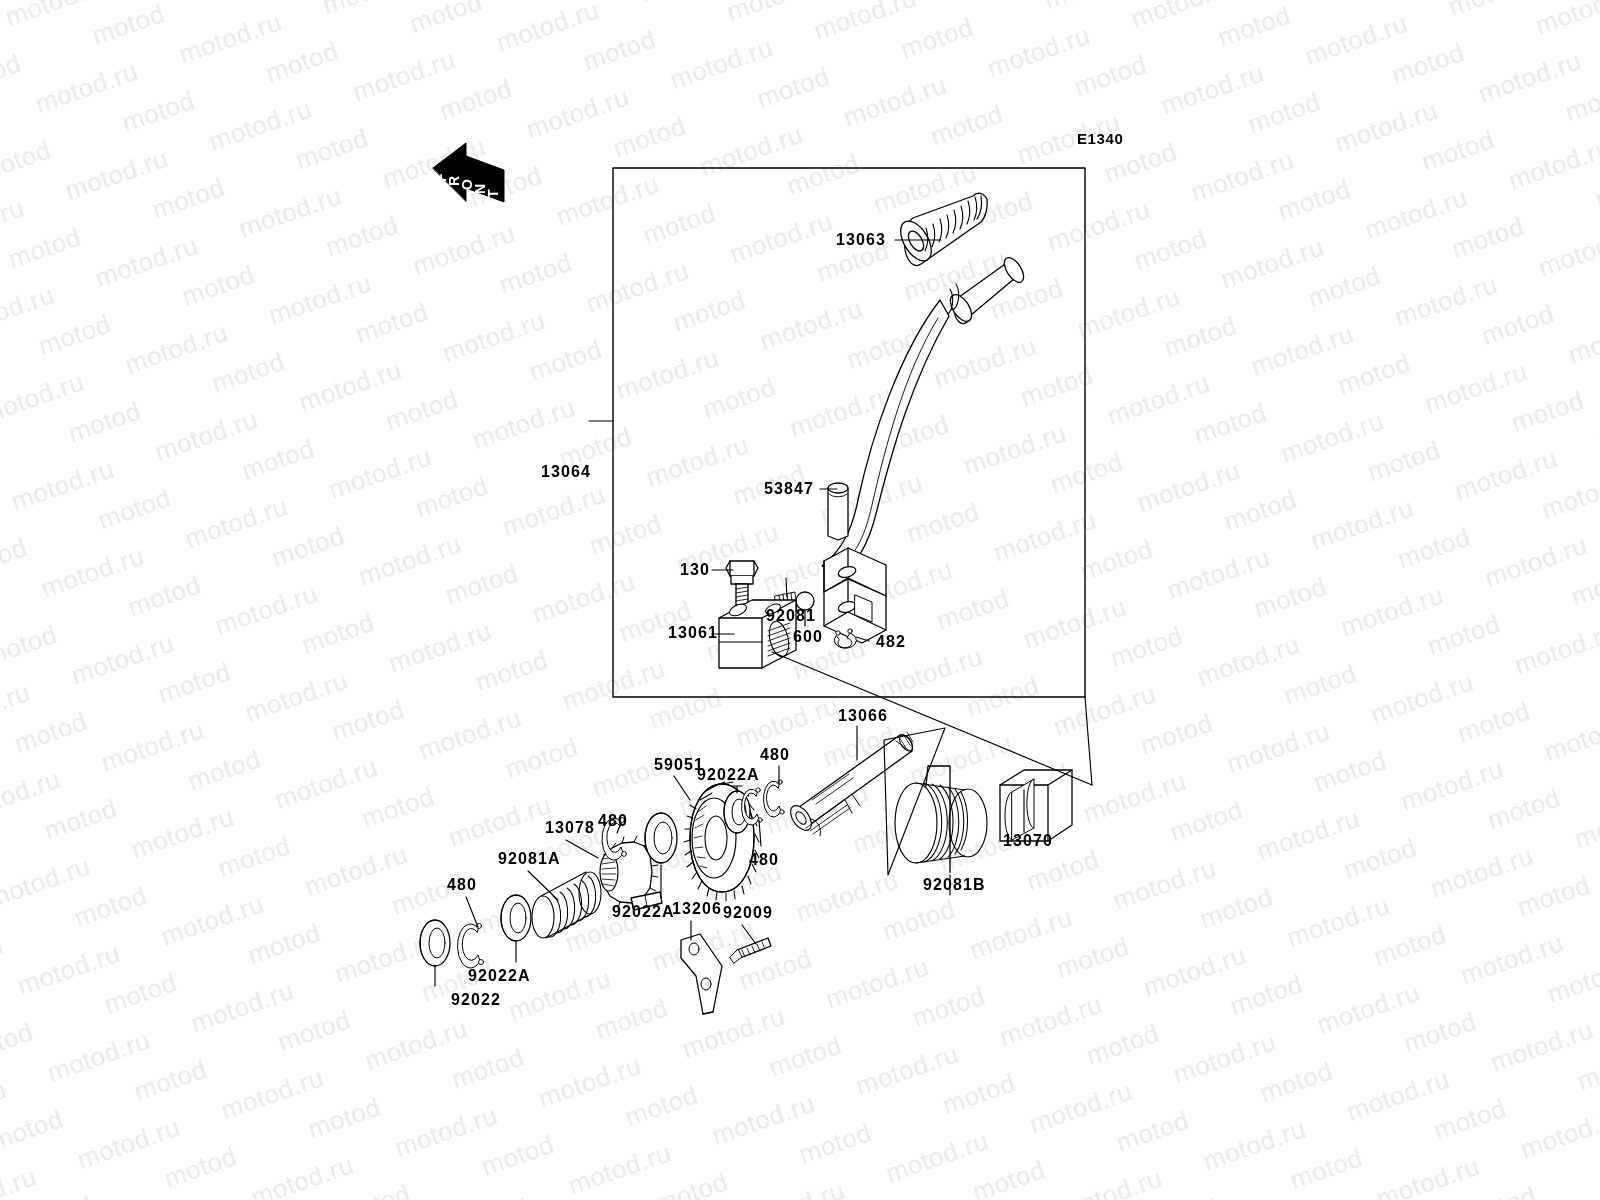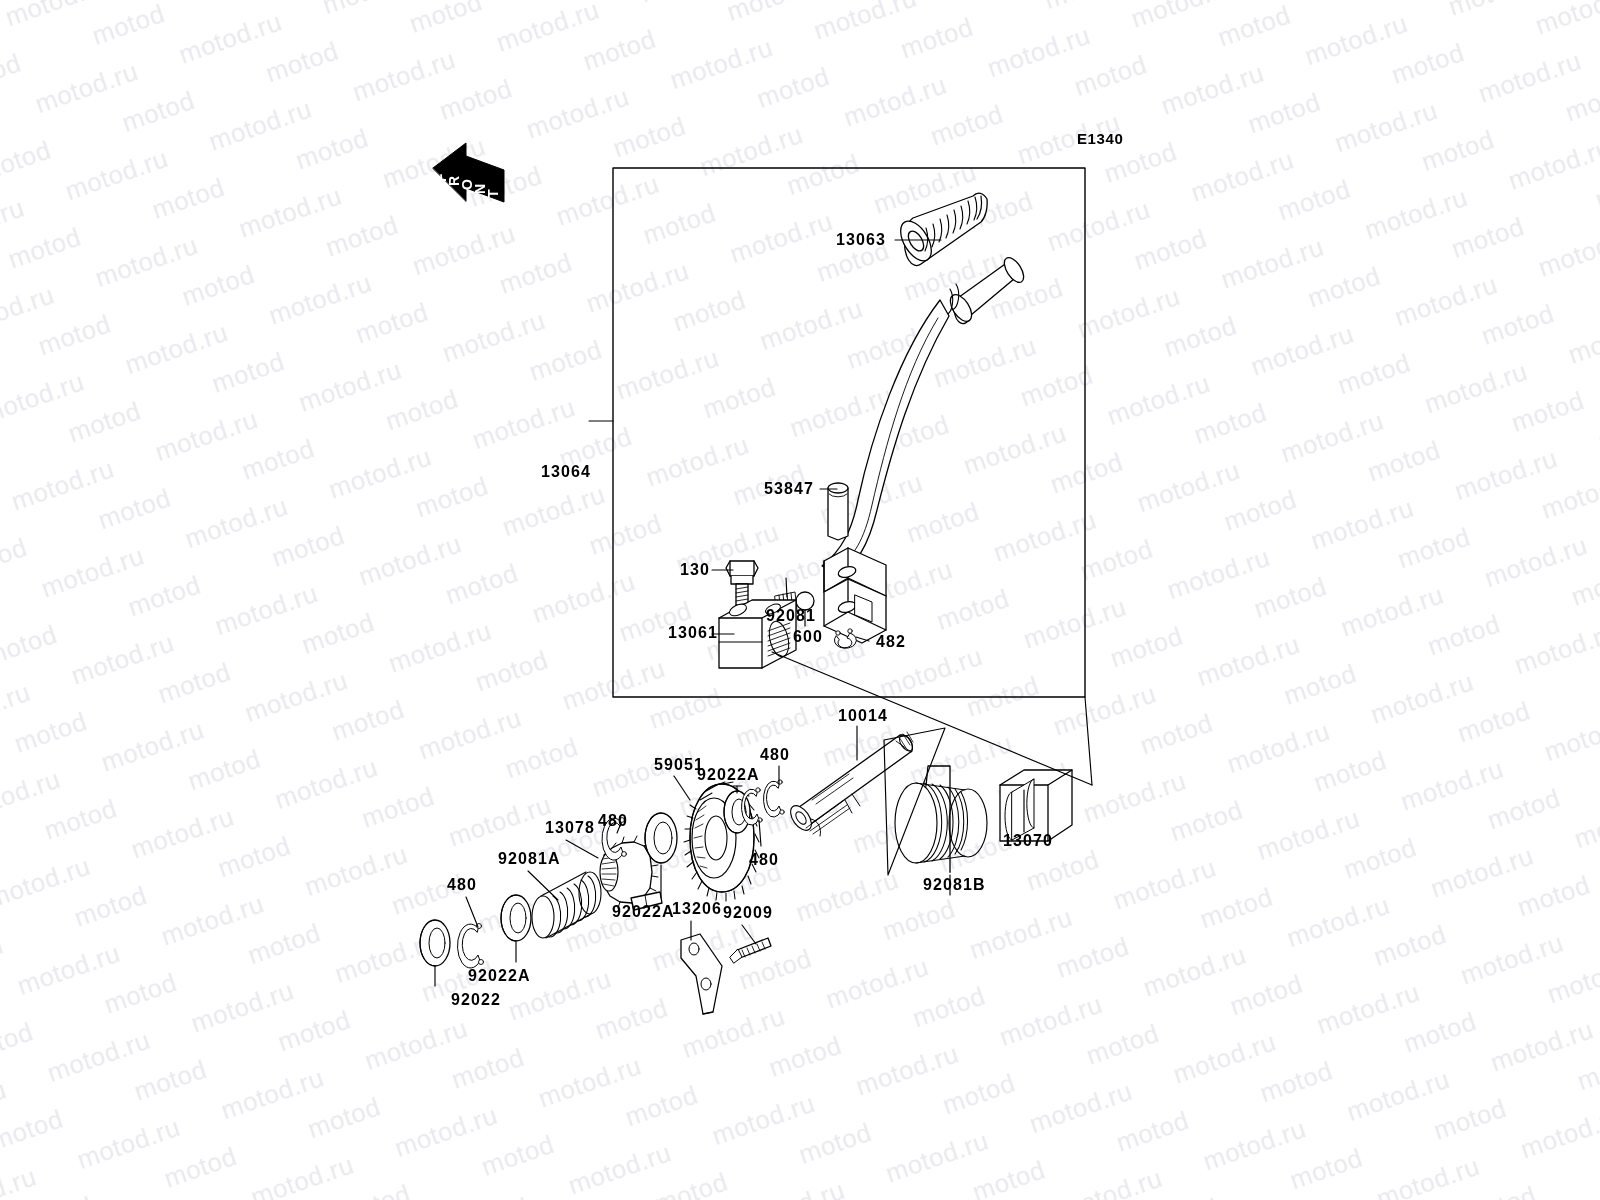--- a/index.html
+++ b/index.html
@@ -385,21 +385,21 @@
 
     <div class="pn" style="left:836px;  top:232px;">13063</div>
     <div class="pn" style="left:541px;  top:420px;margin-top:44px;">13064</div>
     <div class="pn" style="left:764px;  top:481px;">53847</div>
     <div class="pn" style="left:680px;  top:562px;">130</div>
     <div class="pn" style="left:766px;  top:561px;margin-top:47px;">92081</div>
     <div class="pn" style="left:668px;  top:625px;">13061</div>
     <div class="pn" style="left:793px;  top:629px;">600</div>
     <div class="pn" style="left:876px;  top:634px;">482</div>
 
-    <div class="pn" style="left:838px;  top:708px;">10014</div>
+    <div class="pn" style="left:838px;  top:708px;">13066</div>
     <div class="pn" style="left:760px;  top:747px;">480</div>
     <div class="pn" style="left:654px;  top:757px;">59051</div>
     <div class="pn" style="left:697px;  top:767px;">92022A</div>
     <div class="pn" style="left:1003px; top:833px;">13070</div>
     <div class="pn" style="left:545px;  top:820px;">13078</div>
     <div class="pn" style="left:598px;  top:813px;">480</div>
     <div class="pn" style="left:749px;  top:852px;">480</div>
     <div class="pn" style="left:498px;  top:851px;">92081A</div>
     <div class="pn" style="left:447px;  top:877px;">480</div>
     <div class="pn" style="left:923px;  top:877px;">92081B</div>

